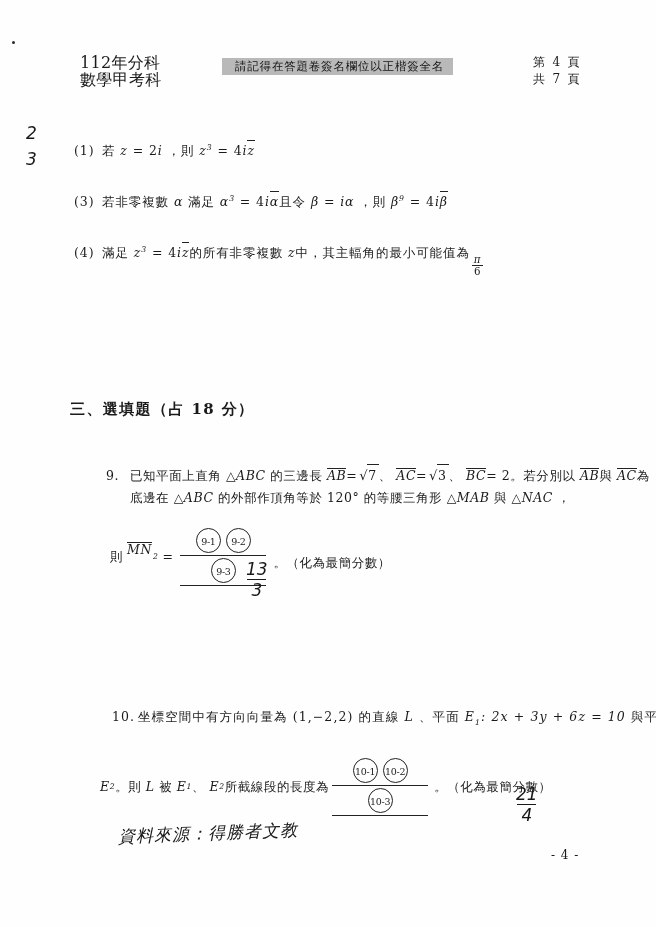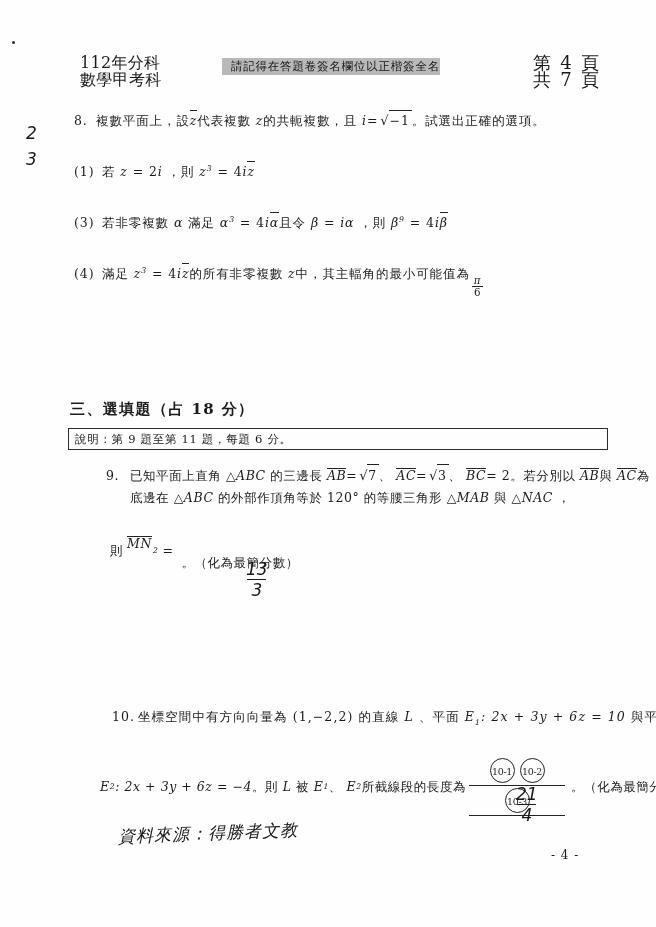--- a/index.html
+++ b/index.html
@@ -75,29 +75,30 @@
     white-space: nowrap;
   }
   .hdr-banner {
     position: absolute;
     left: 222px; top: 58px;
     width: 218px; height: 17px;
     background: #b9b9b9;
     color: #141414;
     font-size: 11.5px;
     letter-spacing: 0.8px;
-    text-align: right;
+    text-align: left;
     line-height: 17px;
     white-space: nowrap;
     overflow: hidden;
+    padding-left: 13px;
   }
   .hdr-right {
     position: absolute;
     left: 533px; top: 54px;
-    font-size: 18px;
+    font-size: 12px;
     line-height: 17px;
     letter-spacing: 1.8px;
     white-space: nowrap;
   }
   .speck {
     position: absolute;
     left: 12px; top: 41px;
     width: 3px; height: 3px;
     background: #2a2a2a;
     border-radius: 50%;
@@ -257,23 +258,20 @@
     <div>共 7 頁</div>
   </div>
 
   <div class="margin-ans hand">
     <div>2</div>
     <div>3</div>
   </div>
 
   <div class="q8">
 
-    <div class="q8-stem">
-      <span class="q8-num">8.</span><span>複數平面上，設</span><span class="conj mathi">z</span><span>代表複數</span> <span class="mathi">z</span><span>的共軛複數，且</span> <span class="mathi">i</span><span>=</span><span class="sqrt"><span class="rad">√</span><span class="rand">−1</span></span><span>。試選出正確的選項。</span>
-    </div>
 
     <div class="opt">
       <span class="opt-lbl">(1)</span><span>若</span> <span class="mathi">z</span> <span>= 2</span><span class="mathi">i</span> <span>，則</span> <span class="mathi">z</span><span class="sup">3</span> <span>= 4</span><span class="mathi">i</span><span class="conj mathi">z</span>
     </div>
 
 
     <div class="opt">
       <span class="opt-lbl">(3)</span><span>若非零複數</span> <span class="mathi">α</span> <span>滿足</span> <span class="mathi">α</span><span class="sup">3</span> <span>= 4</span><span class="mathi">i</span><span class="conj mathi">α</span><span>且令</span> <span class="mathi">β</span> <span>=</span> <span class="mathi">i</span><span class="mathi">α</span> <span>，則</span> <span class="mathi">β</span><span class="sup">9</span> <span>= 4</span><span class="mathi">i</span><span class="conj mathi">β</span>
     </div>
 
@@ -281,52 +279,60 @@
       <span class="opt-lbl">(4)</span><span>滿足</span> <span class="mathi">z</span><span class="sup">3</span> <span>= 4</span><span class="mathi">i</span><span class="conj mathi">z</span><span>的所有非零複數</span> <span class="mathi">z</span><span>中，其主輻角的最小可能值為</span><span class="frac">
           <span class="num mathi">π</span>
           <span class="den">6</span>
         </span>
     </div>
 
   </div>
 
   <div class="sec-head">三、選填題（占 18 分）</div>
 
-  <div class="instr-box">
-    <div class="instr-text">說明：第 9 題至第 11 題，每題 6 分。</div>
-  </div>
 
   <div class="qn" style="left:74px; top:464px; width:560px;margin-left:32px;">
     <div>
       <span class="qlbl">9.</span><span>已知平面上直角</span> <span class="mathi">△ABC</span> <span>的三邊長</span> <span class="ovl mathi">AB</span><span>=</span><span class="sqrt"><span class="rad">√</span><span class="rand">7</span></span><span>、</span> <span class="ovl mathi">AC</span><span>=</span><span class="sqrt"><span class="rad">√</span><span class="rand">3</span></span><span>、</span> <span class="ovl mathi">BC</span><span>= 2</span><span>。若分別以</span> <span class="ovl mathi">AB</span><span>與</span> <span class="ovl mathi">AC</span><span>為</span>
     </div>
     <div class="q-line2">
       <span>底邊在</span> <span class="mathi">△ABC</span> <span>的外部作頂角等於 120° 的等腰三角形</span> <span class="mathi">△MAB</span> <span>與</span> <span class="mathi">△NAC</span> <span>，</span>
     </div>
   </div>
 
   <div class="qn" style="left:110px; top:528px; display:flex; align-items:center;">
     <span>則</span>
     <span class="ovl mathi" style="margin:0 1px 15px 4px;">MN</span>
       <span class="sup">2</span>
     <span style="margin:0 4px;">=</span>
+    <span class="blankfrac" style="width:86px;">
+      <span class="bf-top">
+        <span class="bubble">9-1</span>
+        <span class="bubble">9-2</span>
+      </span>
+      <span class="bf-rule"></span>
+      <span class="bf-bot">
+        <span class="bubble">9-3</span>
+      </span>
+      <span class="bf-rule2"></span>
+    </span>
     <span style="margin-left:4px; align-self:flex-start; margin-top:24px;">。（化為最簡分數）</span>
   </div>
 
   <div class="hw-frac hand" style="left:242px; top:560px;">
     <span class="hnum">13</span>
     <span class="hden">3</span>
   </div>
 
   <div class="qn" style="left:68px; top:706px; width:570px; letter-spacing:1.1px;">
     <span class="qlbl" style="width:26px;margin-left:44px;">10.</span><span>坐標空間中有方向向量為 (1,−2,2) 的直線</span> <span class="mathi">L</span> <span>、平面</span> <span class="mathi">E</span><span class="sub">1</span><span class="mathi">: 2x + 3y + 6z = 10</span> <span>與平面</span>
   </div>
 
   <div class="qn" style="left:100px; top:758px; display:flex; align-items:center;">
-    <span class="mathi">E</span><span class="sub">2</span><span class="mathi">: 2x + 3y + 6z = −4</span><span>。則</span>&nbsp;<span class="mathi">L</span>&nbsp;<span>被</span>&nbsp;<span class="mathi">E</span><span class="sub">1</span><span>、</span>&nbsp;<span class="mathi">E</span><span class="sub">2</span><span>所截線段的長度為</span>
+    <span class="mathi">E</span><span class="sub">2</span><span>。則</span>&nbsp;<span class="mathi">L</span>&nbsp;<span>被</span>&nbsp;<span class="mathi">E</span><span class="sub">1</span><span>、</span>&nbsp;<span class="mathi">E</span><span class="sub">2</span><span>所截線段的長度為</span>
     <span class="blankfrac" style="width:96px; margin-left:3px;">
       <span class="bf-top">
         <span class="bubble">10-1</span>
         <span class="bubble">10-2</span>
       </span>
       <span class="bf-rule"></span>
       <span class="bf-bot">
         <span class="bubble">10-3</span>
       </span>
       <span class="bf-rule2"></span>

